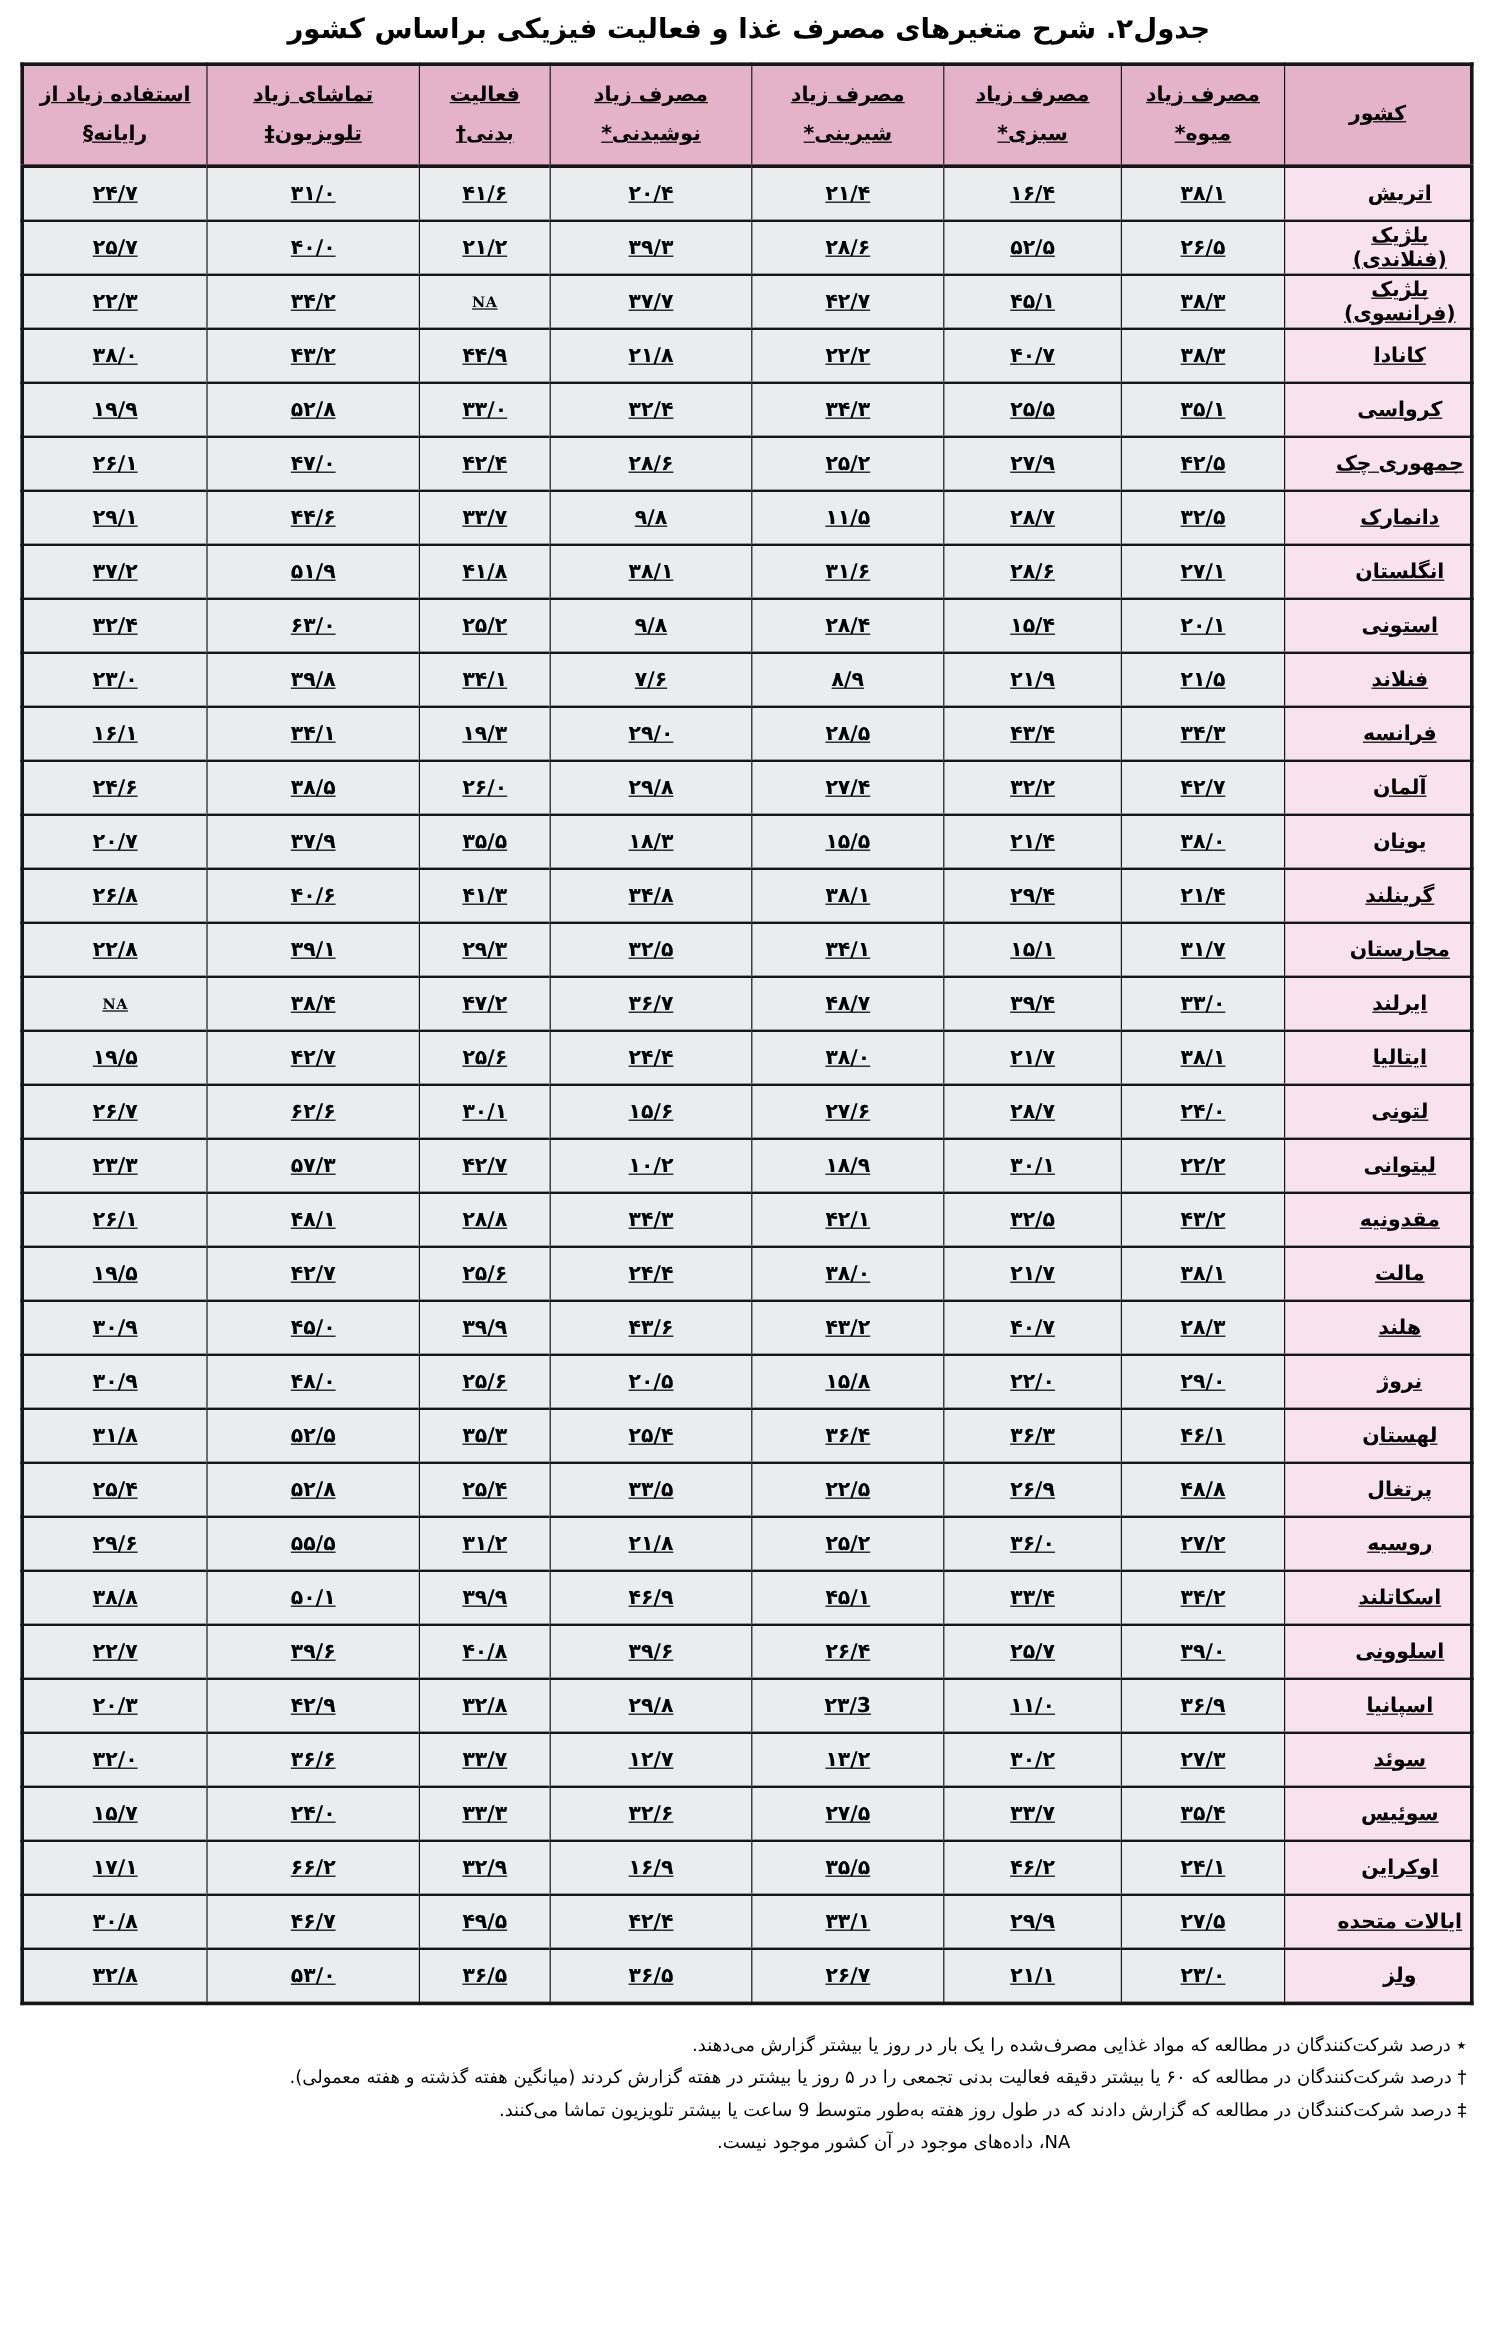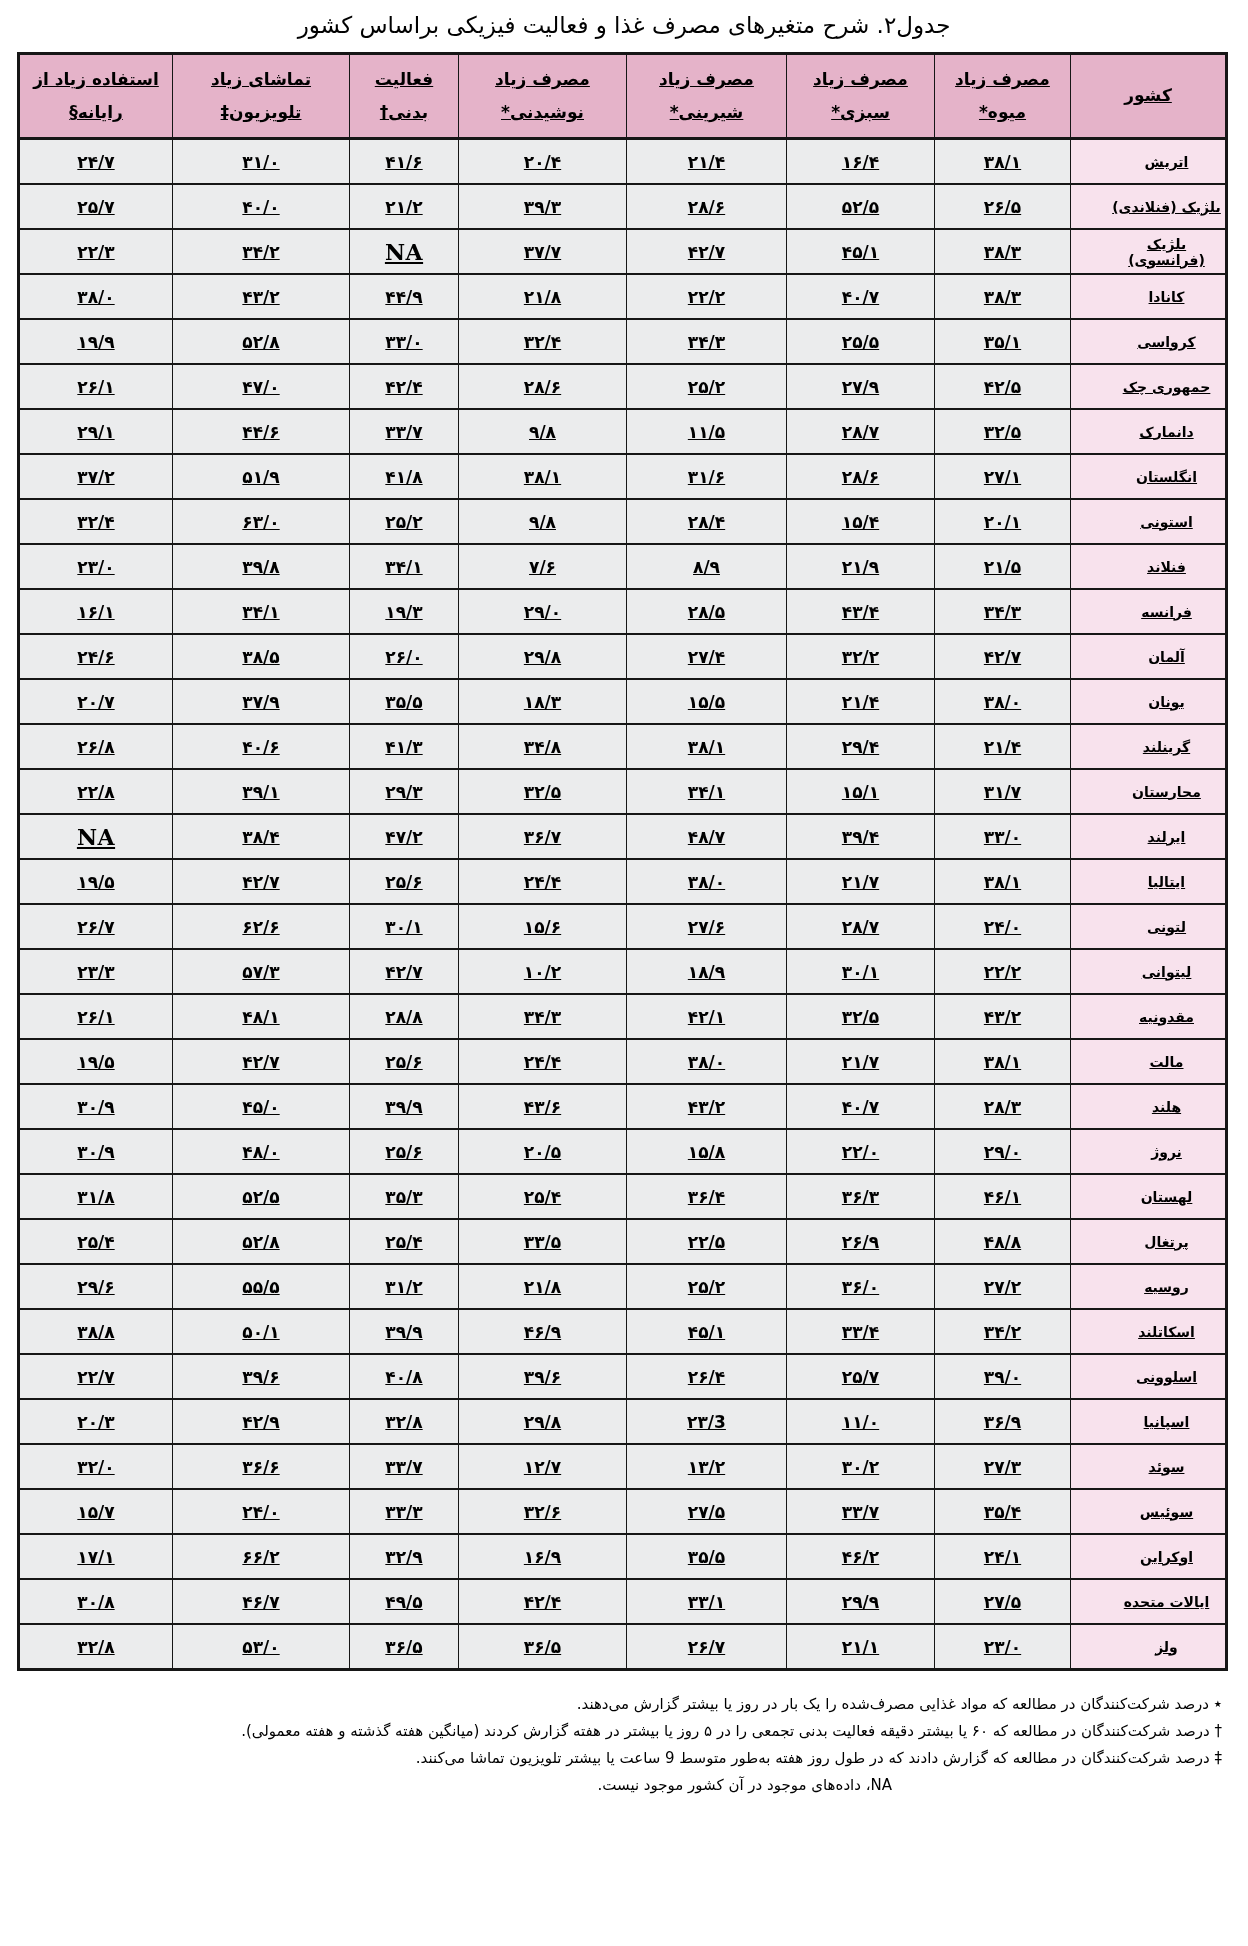--- a/index.html
+++ b/index.html
@@ -10,21 +10,21 @@
     color: #000;
     font-family: "DejaVu Sans", sans-serif;
     direction: rtl;
   }
   .page { width: 1248px; }
   .title {
     margin: 0;
     padding: 12px 0 14px;
     text-align: center;
     font-size: 23px;
-    font-weight: normal;
+    font-weight: bold;
   }
   table.data-table {
     border-collapse: collapse;
     table-layout: fixed;
     width: 1208px;
     margin: 0 20px;
     border: 3px solid var(--border, #161616);
     text-decoration: underline;
   }
   col.c0 { width: 156px; }
@@ -53,26 +53,26 @@
     background: var(--cell-bg, #ebeced);
     text-align: center;
     vertical-align: middle;
     font-size: 17px;
     font-weight: bold;
     border: solid var(--border, #161616);
     border-width: 2px 1px;
   }
   td.country {
     background: var(--country-bg, #f8e2ed);
-    font-size: 14px;
+    font-size: 17px;
     padding-left: 37px;
   }
   td.na {
     font-family: "DejaVu Serif", serif;
-    font-size: 22px;
+    font-size: 12px;
     letter-spacing: 0.5px;
   }
   .footnotes {
     margin: 20px 26px 0 26px;
     font-size: 15px;
     line-height: 27px;
   }
   .footnote:last-child {
     margin-left: 0;
     margin-right: 330px;

